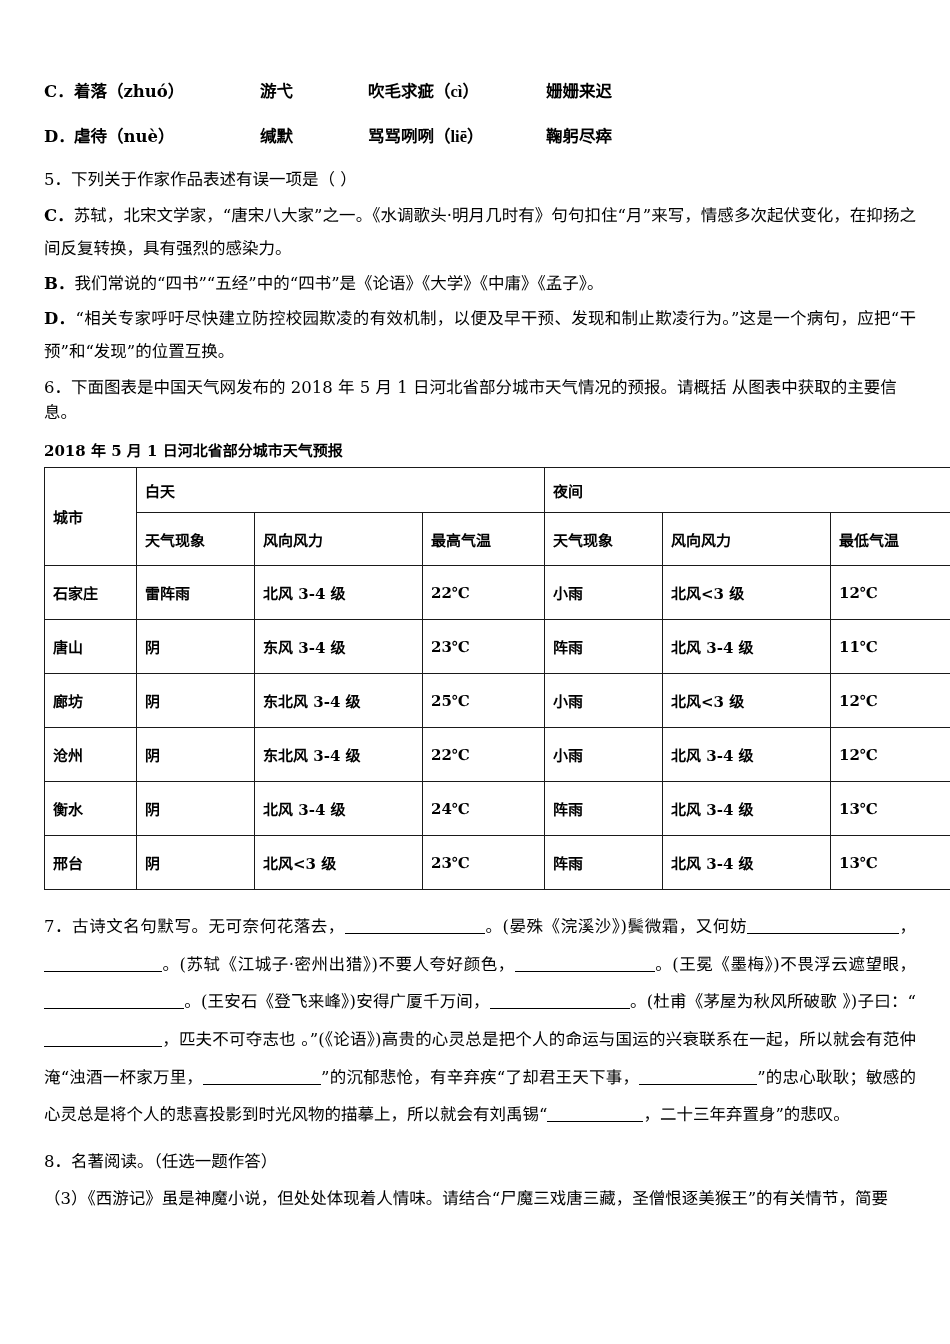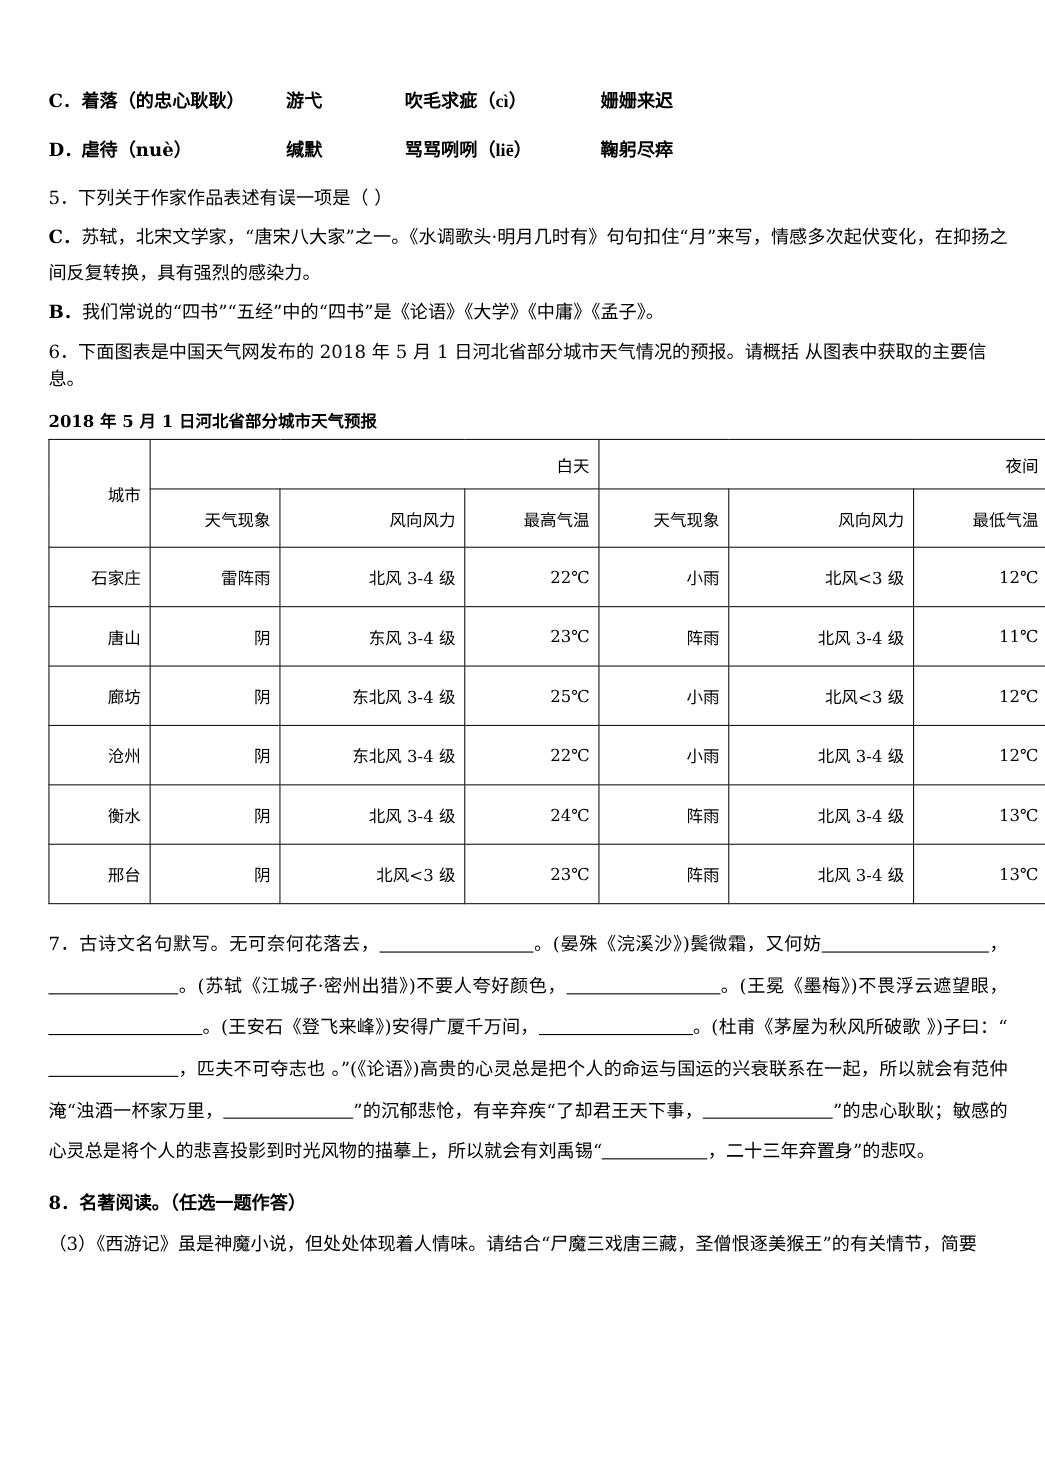--- a/index.html
+++ b/index.html
@@ -81,22 +81,22 @@
   table.weather {
     border-collapse: collapse;
     width: 845px;
     table-layout: fixed;
     font-size: 15px;
   }
   table.weather td, table.weather th {
     border: 1.2px solid #1a1a1a;
     padding: 0 8px;
     height: 48px;
-    text-align: right;
-    font-weight: normal;
+    text-align: left;
+    font-weight: bold;
     vertical-align: middle;
     font-family: "DejaVu Serif", "Liberation Serif", serif;
   }
   table.weather td.city-head {
     vertical-align: middle;
   }
   table.weather td.group-head {
     height: 44px;
     vertical-align: middle;
   }
@@ -123,38 +123,38 @@
     display: inline-block;
     border-bottom: 1.4px solid #000;
     vertical-align: -2px;
     height: 15px;
   }
   .b-sm  { width: 96px; }
   .b-md  { width: 118px; }
   .b-lg  { width: 140px; }
   .b-xl  { width: 152px; }
 
-  .mt-q8 { margin-top: 16px; font-weight: bold; }
+  .mt-q8 { margin-top: 16px; }
   .q8-sub {
     font-size: 16.5px;
     line-height: 1.9;
     margin-top: 8px;
     text-align: justify;
     text-justify: inter-ideograph;
   }
 </style>
 </head>
 <body>
 
 <div class="page">
   <div class="content">
 
     <div class="opt-row">
       <span class="opt-letter">C．</span>
-      <span class="opt-c1">着落（的忠心耿耿）</span>
+      <span class="opt-c1">着落（zhuó）</span>
       <span class="opt-c2">游弋</span>
       <span class="opt-c3">吹毛求疵（cì）</span>
       <span class="opt-c4">姗姗来迟</span>
     </div>
 
     <div class="opt-row">
       <span class="opt-letter">D．</span>
       <span class="opt-c1">虐待（nuè）</span>
       <span class="opt-c2">缄默</span>
       <span class="opt-c3">骂骂咧咧（liē）</span>
@@ -167,20 +167,23 @@
 
 
     <div class="choice">
       <span class="letter">C．</span><span>苏轼，北宋文学家，“唐宋八大家”之一。《水调歌头·明月几时有》句句扣住“月”来写，情感多次起伏变化，在抑扬之间反复转换，具有强烈的感染力。</span>
     </div>
 
     <div class="choice">
       <span class="letter">B．</span><span>我们常说的“四书”“五经”中的“四书”是《论语》《大学》《中庸》《孟子》。</span>
     </div>
 
+    <div class="choice">
+      <span class="letter">D．</span><span>“相关专家呼吁尽快建立防控校园欺凌的有效机制，以便及早干预、发现和制止欺凌行为。”这是一个病句，应把“干预”和“发现”的位置互换。</span>
+    </div>
 
     <div class="question">
       <span class="q-num">6．</span><span>下面图表是中国天气网发布的 2018 年 5 月 1 日河北省部分城市天气情况的预报。请概括 从图表中获取的主要信息。</span>
     </div>
 
     <div class="table-caption">2018 年 5 月 1 日河北省部分城市天气预报</div>
 
     <table class="weather">
       <colgroup>
         <col class="col-city">

